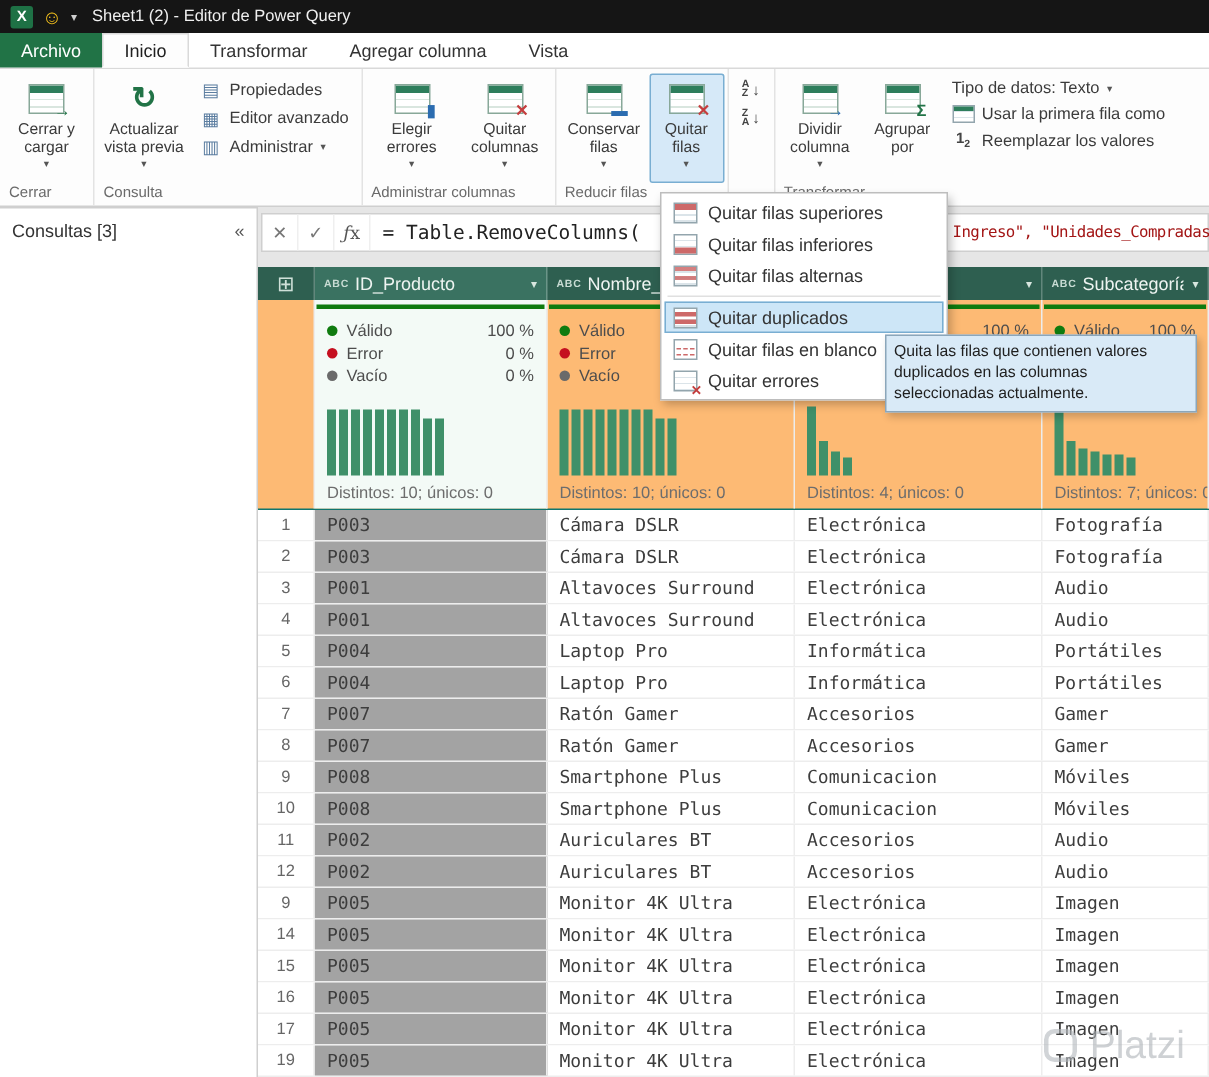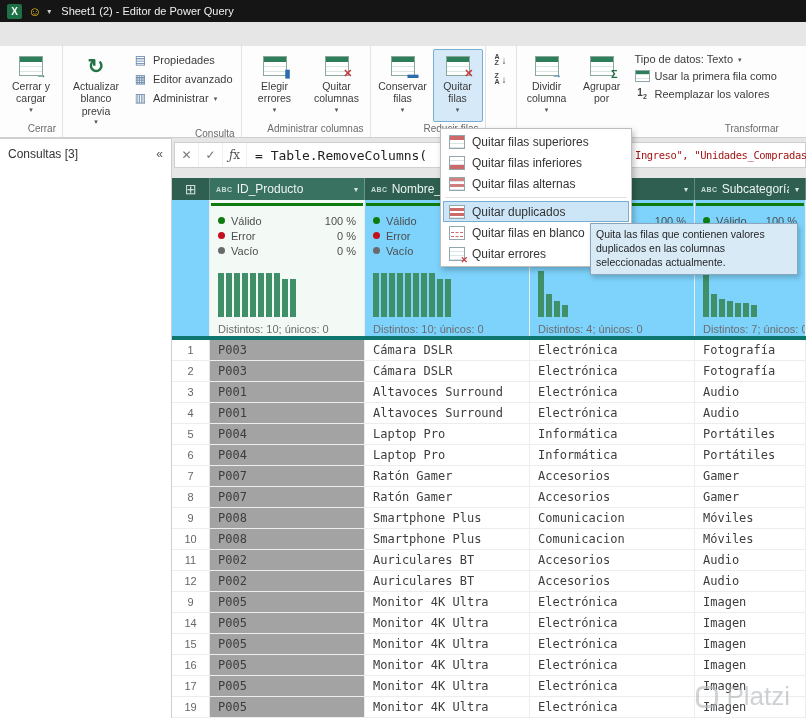--- a/index.html
+++ b/index.html
@@ -17,21 +17,21 @@
   
   .tabrow{position:absolute;left:0;top:22px;width:806px;height:24px;background:#fff;border-bottom:1px solid #d9d9d9;display:flex}
   .tab{padding:0 14px;font-size:12px;color:#333;display:flex;align-items:center}
   .tab.accent{background:#217346;color:#fff}
   .tab.selected{background:#fdfdfd;border:1px solid #d9d9d9;border-bottom:1px solid #fdfdfd;color:#1f1f1f}
 
   
   .ribbon{position:absolute;left:0;top:46px;width:806px;height:92px;background:#fdfdfd;border-bottom:1px solid #cfcfcf;display:flex;z-index:10}
   .rgroup{display:flex;flex-direction:column;border-right:1px solid #e3e3e3;height:100%}
   .rg-content{flex:1;display:flex;align-items:stretch;padding:3px 2px 0}
-  .rg-label{height:15px;font-size:10px;color:#6a6a6a;text-align:right;line-height:13px;white-space:nowrap;padding:0 6px}
+  .rg-label{height:15px;font-size:10px;color:#6a6a6a;text-align:left;line-height:13px;white-space:nowrap;padding:0 6px}
   .bigbtn{width:58px;display:flex;flex-direction:column;align-items:center;padding:3px 1px 1px;border:1px solid transparent;border-radius:2px}
   .bigbtn .bb-ic{height:25px;display:flex;align-items:center;justify-content:center;margin-bottom:2px}
   .bb-label{font-size:10.5px;line-height:1.18;text-align:center;color:#3b3b3b}
   .caret{font-size:7px;color:#555;line-height:1;margin-top:1px}
   .bigbtn.active{background:#d6e9f8;border-color:#79aed2}
   .vstack{display:flex;flex-direction:column;justify-content:flex-start;gap:3px;padding:3px 2px}
   .smallbtn{display:flex;align-items:center;gap:5px;font-size:11px;color:#3b3b3b;padding:1px 4px;white-space:nowrap}
   .ribtbl{position:relative;width:24px;height:20px;border:1px solid #88a899;flex:0 0 auto;
     background:linear-gradient(#2e7e5c 0 5px,rgba(0,0,0,0) 5px),repeating-linear-gradient(to bottom,#fff 0 4px,#d9e6df 4px 5px)}
   .ribtbl .ov{position:absolute;right:-5px;bottom:-5px;font-size:11px;font-weight:bold;font-style:normal}
@@ -67,21 +67,21 @@
 
   
   .grid{position:absolute;left:172px;top:178px;width:634px;height:540px;background:#fff;z-index:3}
   .g-header{display:flex;height:22px;background:#2e5f50;color:#eef4f1}
   .gh-corner{width:38px;display:flex;align-items:center;justify-content:center;color:#cfe0d8;font-size:14px;border-right:1px solid rgba(255,255,255,.25)}
   .gh-cell{display:flex;align-items:center;gap:4px;padding:0 4px 0 6px;border-right:1px solid rgba(255,255,255,.25);font-size:12px}
   .gh-cell.sel{background:#3a7261}
   .type-ic{font-size:7px;letter-spacing:.5px;color:#c9dcd4;font-weight:bold}
   .gh-name{flex:1;white-space:nowrap;overflow:hidden}
   .gh-filter{font-size:8px;color:#d8e6df;padding:0 2px}
-  .g-stats{display:flex;height:140px;border-bottom:4px solid #0f766e;background:#7dd3fc}
+  .g-stats{display:flex;height:140px;border-bottom:1px solid #0f766e;background:#fdba74}
   .gs-corner{width:38px;border-right:1px solid #ececec}
   .gs-cell{border-right:1px solid #ececec;padding-top:3px;overflow:hidden}
   .gs-cell.sel{background:#f3faf6}
   .qbar{height:3px;margin:0 1px 7px;background:#0f7b0f}
   .qline{display:flex;align-items:center;font-size:11px;color:#4d4d4d;padding:0 8px;height:15px}
   .qdot{width:7px;height:7px;border-radius:50%;margin-right:6px;flex:0 0 auto}
   .qdot.valid{background:#0f7b0f}.qdot.error{background:#c50f1f}.qdot.empty{background:#6a6a6a}
   .qv{margin-left:auto}
   .hist{display:flex;align-items:flex-end;gap:2px;height:46px;margin:13px 8px 0}
   .bar{width:6px;background:#3f9069;flex:0 0 auto}
@@ -120,20 +120,27 @@
 
 <div class="app">
 
   <div class="titlebar">
     <span class="xl-icon">X</span>
     <span class="smiley">☺</span>
     <span class="tb-caret">▾</span>
     <span class="tb-title">Sheet1 (2) - Editor de Power Query</span>
   </div>
 
+  <div class="tabrow">
+      <div class="tab accent">Archivo</div>
+      <div class="tab selected">Inicio</div>
+      <div class="tab">Transformar</div>
+      <div class="tab">Agregar columna</div>
+      <div class="tab">Vista</div>
+    </div>
 
   <div class="ribbon">
     <div class="rgroup">
       <div class="rg-content">
         <div class="bigbtn">
           <span class="bb-ic">
               <span class="ribtbl">
                 <i class="ov green">→</i>
               </span>
             </span>
@@ -143,21 +150,21 @@
       </div>
       <div class="rg-label">Cerrar</div>
     </div>
 
     <div class="rgroup">
       <div class="rg-content">
         <div class="bigbtn" style="width:62px">
           <span class="bb-ic">
               <span class="refresh-ic">↻</span>
             </span>
-          <span class="bb-label">Actualizar blanco previa</span>
+          <span class="bb-label">Actualizar vista previa</span>
           <span class="caret">▾</span>
         </div>
         <div class="vstack">
           <div class="smallbtn">
             <span class="mini-ic">▤</span>
             <span>Propiedades</span>
           </div>
           <div class="smallbtn">
             <span class="mini-ic">▦</span>
             <span>Editor avanzado</span>

